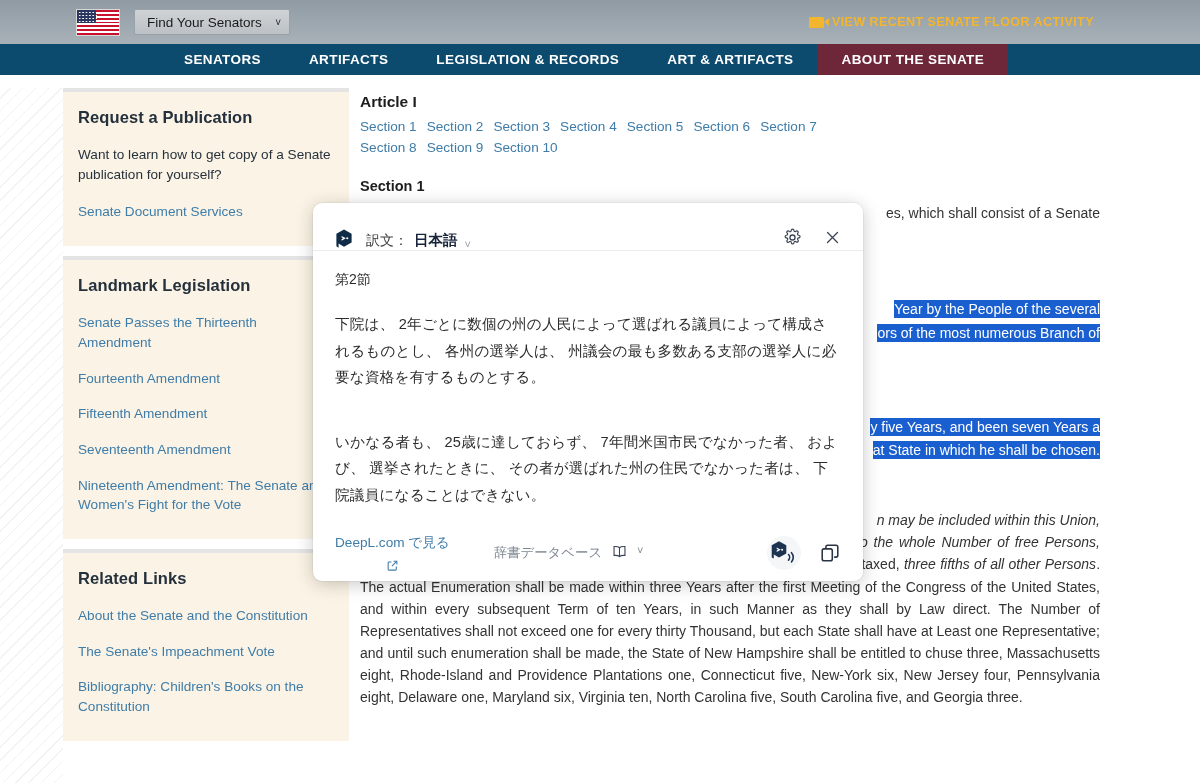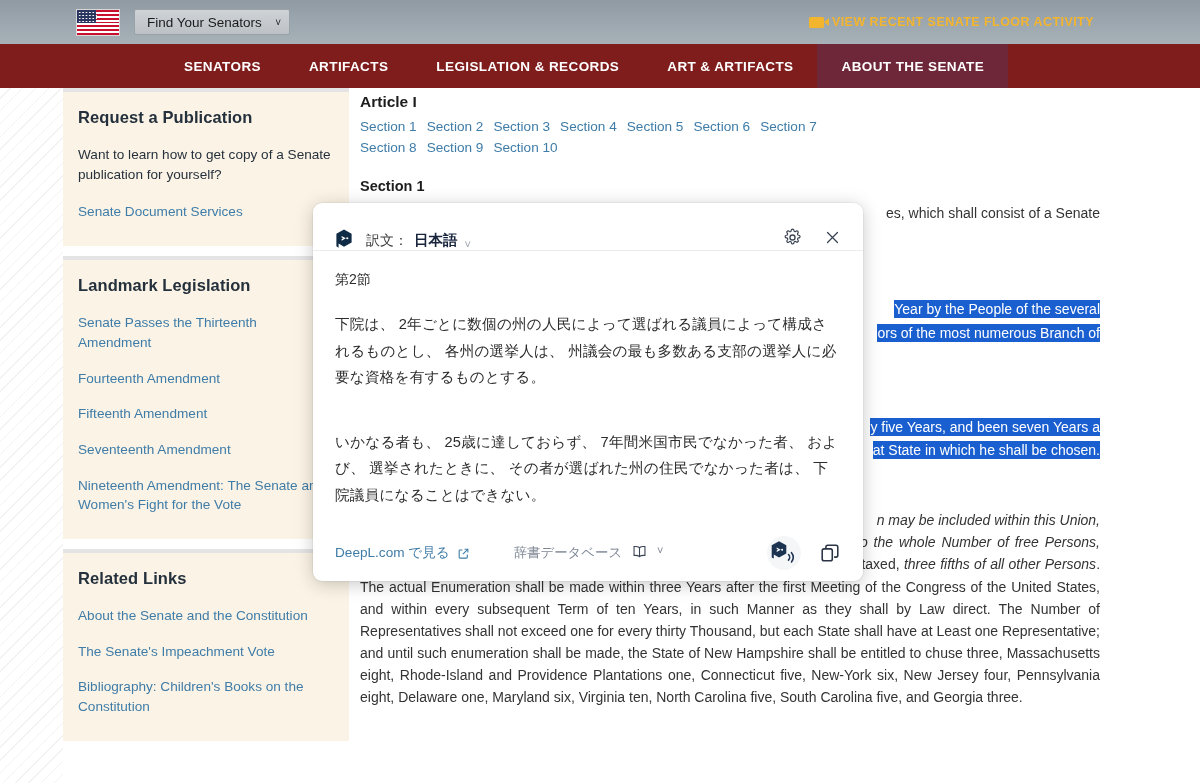--- a/index.html
+++ b/index.html
@@ -68,21 +68,21 @@
     position:relative; flex:none;
   }
   .cam-icon::after{
     content:""; position:absolute; right:-5px; top:1.5px;
     border-top:4px solid transparent; border-bottom:4px solid transparent;
     border-right:5px solid #f3b52e;
   }
 
   
   .mainnav{
-    height:44px; background:#7f1d1d;
+    height:31px; background:#0c4a6e;
     display:flex; align-items:stretch;
     padding-left:160px;
     position:relative; z-index:3;
   }
   .navitem{
     display:flex; align-items:center; padding:0 24px;
     color:#ffffff; font-size:13.5px; font-weight:700; letter-spacing:.4px;
     cursor:pointer; white-space:nowrap;
   }
   .navitem.active{ background:#6e2639; }
@@ -187,21 +187,21 @@
   .jp-p{
     font-size:14.6px; line-height:1.82; color:#2c2c2c; margin:0 0 38px 0;
     letter-spacing:.2px;
   }
   .deepl-foot{
     height:56px; display:flex; align-items:center;
     padding:0 22px 0 22px; position:relative;
   }
   .dl-link{
     color:#3f7ca8; font-size:13.6px; text-decoration:none;
-    display:flex; align-items:center; gap:7px; cursor:pointer;
+    display:flex; align-items:center; gap:7px; cursor:pointer;flex-direction:column;
   }
   .dl-dict{
     margin-left:44px; display:flex; align-items:flex-start; gap:9px;
     color:#7e8794; font-size:13.4px; cursor:pointer;
   }
   .dl-foot-spacer{ flex:1; }
   .dl-speak{
     width:34px; height:34px; border-radius:50%;
     display:flex; align-items:center; justify-content:center;
     background:#f5f6f8; cursor:pointer; position:relative;

